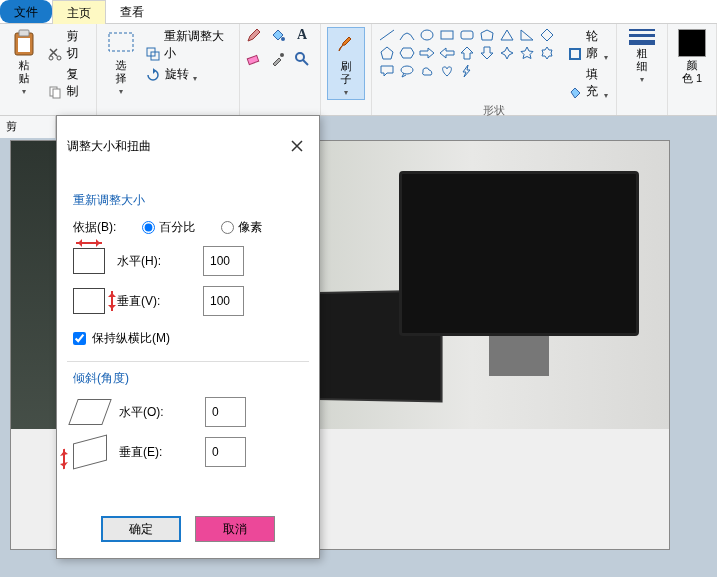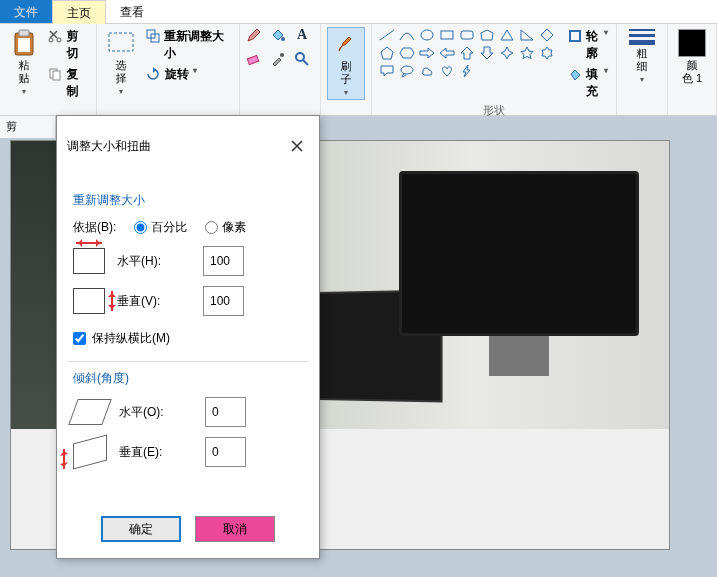--- a/index.html
+++ b/index.html
@@ -1,33 +1,33 @@
 <!DOCTYPE html>
 <html><head>
 <meta charset="utf-8">
 <style>
 * { box-sizing: border-box; margin: 0; padding: 0; font-family: "Microsoft YaHei", "Segoe UI", sans-serif; font-size: 12px; }
 body { background: #f5f6f7; width: 717px; height: 577px; overflow: hidden; position: relative; }
 
 
 .menu-bar { display: flex; background: #fff; border-bottom: 1px solid #d0d0d0; height: 24px; }
 .menu-tab { padding: 4px 14px; cursor: default; }
-.menu-tab.file { background: #1979ca; color: #e5e5e5; }
+.menu-tab.file { background: #1979ca; color: #000000; border-radius: 9px; }
 .menu-tab.active { background: #fef9c3; border: 1px solid #d0d0d0; border-bottom: none; margin-bottom: -1px; }
 
 
 .ribbon { display: flex; background: #f5f6f7; height: 92px; border-bottom: 1px solid #d0d0d0; }
 .ribbon-group { display: flex; flex-direction: column; padding: 3px 6px 2px; border-right: 1px solid #e0e0e0; }
 .ribbon-group-content { flex: 1; display: flex; align-items: flex-start; gap: 4px; }
 .ribbon-group-label { text-align: center; color: #666; font-size: 11px; margin-top: 2px; }
 .rbtn-large { display: flex; flex-direction: column; align-items: center; padding: 2px 4px; gap: 2px; }
 .rbtn-large .label { font-size: 11px; line-height: 1.2; text-align: center; }
 .drop-arrow { font-size: 8px; color: #555; }
 .rstack { display: flex; flex-direction: column; gap: 2px; }
-.rbtn-small { display: flex; align-items: flex-start; gap: 4px; padding: 1px 2px; font-size: 11px; font-weight: bold; }
+.rbtn-small { display: flex; align-items: flex-end; gap: 4px; padding: 1px 2px; font-size: 11px; }
 .icon-box { width: 16px; height: 16px; display: inline-flex; align-items: center; justify-content: center; }
 .icon-box.big { width: 28px; height: 28px; }
 .shapes-grid { display: grid; grid-template-columns: repeat(9, 18px); grid-auto-rows: 16px; gap: 2px 2px; }
 .shape-cell { width: 18px; height: 16px; display: flex; align-items: center; justify-content: center; }
 .tools-grid { display: grid; grid-template-columns: repeat(3, 20px); grid-auto-rows: 20px; gap: 4px; }
 .color-swatch { width: 28px; height: 28px; border: 1px solid #999; background: #000; }
 .stroke-lines { display: flex; flex-direction: column; gap: 3px; align-items: center; width: 30px; }
 .stroke-lines div { background: #2b579a; height: 2px; width: 26px; }
 .stroke-lines div:nth-child(2){ height:3px;} .stroke-lines div:nth-child(3){height:5px;}
 
@@ -55,21 +55,21 @@
 .arrow-h .tip{left:-2px;border-right-color:#d33;}
 .arrow-v { position:absolute; right:-12px; top:2px; bottom:2px; width:8px;}
 .arrow-v::before{content:"";position:absolute;top:0;bottom:0;left:3px;width:2px;background:#d33;}
 .arrow-v::after,.arrow-v .tip{content:"";position:absolute;left:0;border:4px solid transparent;}
 .arrow-v::after{bottom:-2px;border-top-color:#d33;}
 .arrow-v .tip{top:-2px;border-bottom-color:#d33;}
 .skew-thumb { width:34px; height:26px; border:1px solid #666; transform:skewX(-20deg); background:#fff;}
 .skew-thumb.v { transform:skewY(-15deg);}
 .field-label { width: 74px; }
 .num-input { width: 41px; height: 24px; border: 1px solid #888; padding: 14px 6px; }
-.radio-row { display:flex; gap: 18px; align-items:center; margin: 4px 0 10px;}
+.radio-row { display:flex; gap: 26px; align-items:center; margin: 4px 0 10px;}
 .radio-row label { display:flex; align-items:center; gap:4px;}
 .check-row { display:flex; align-items:center; gap:6px; margin:14px 0;}
 .dialog-footer { display:flex; justify-content:center; gap:14px; padding: 12px 0 16px; border-top:0;}
 .btn { width: 80px; height: 26px; border:1px solid #888; background:#ec4899; }
 .btn.default { border:2px solid #1979ca; background:#e8e8e8;}
 .divider { height:1px; background:#ddd; margin: 8px -6px;}
 .side-crop { position:absolute; left:0; top:116px; background:#f5f6f7; border-right:1px solid #d0d0d0; width:56px; height:22px; padding:3px 6px; font-size:11px; z-index:40;}
 </style>
 </head>
 <body>

